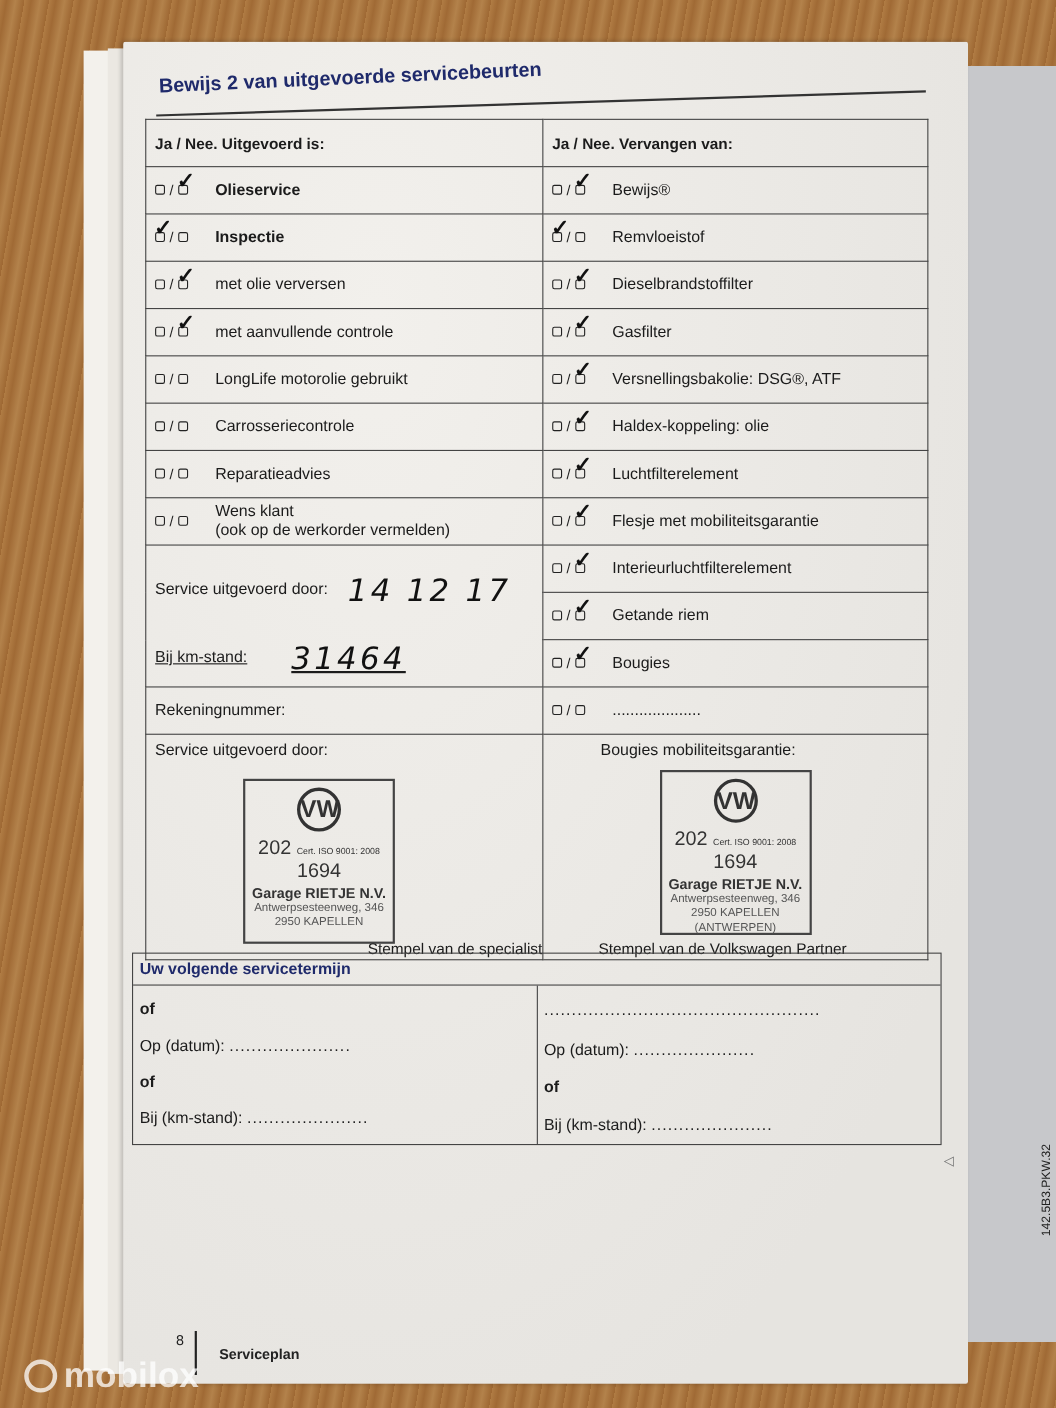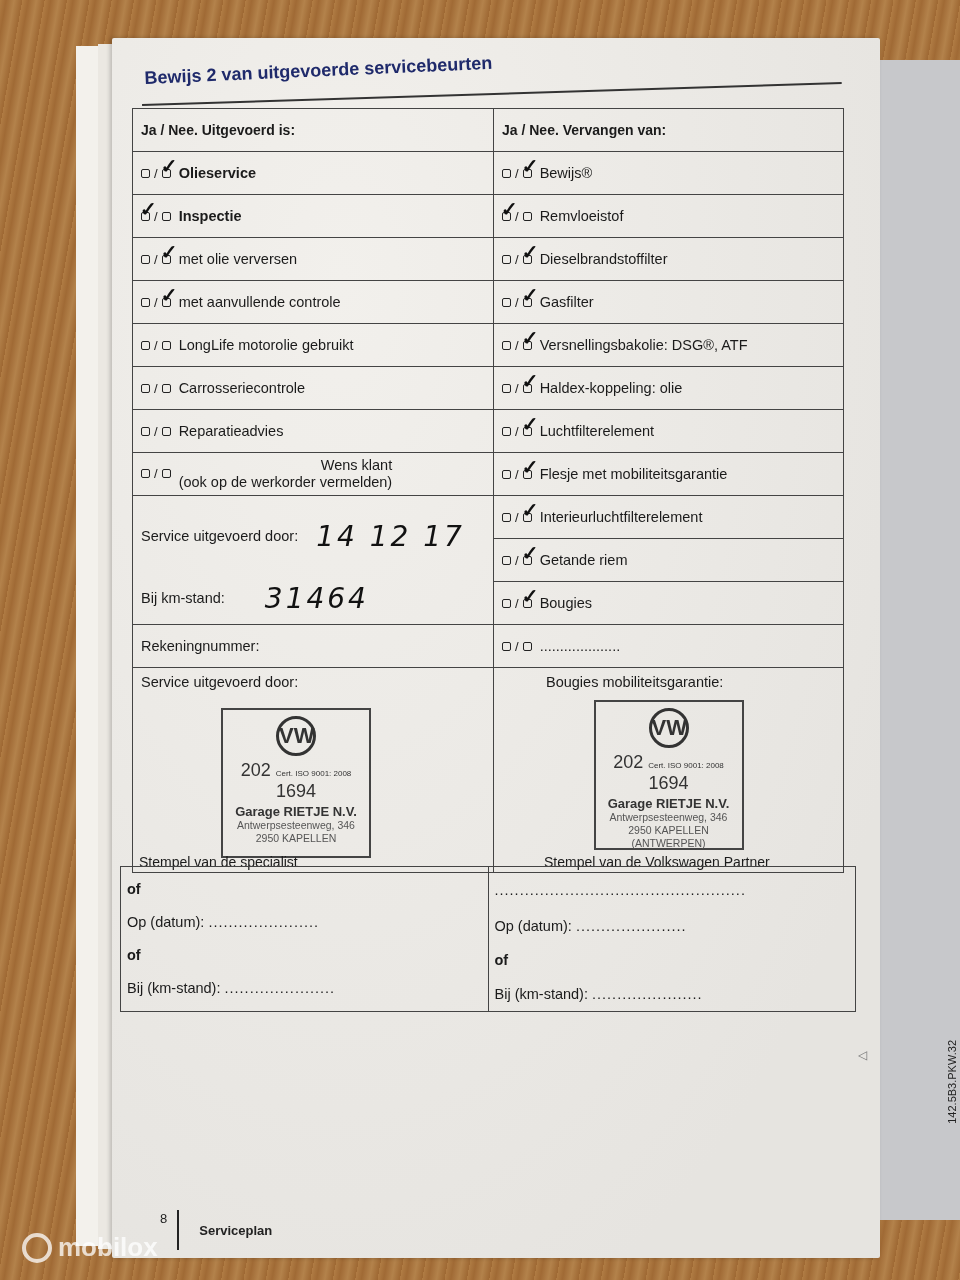--- a/index.html
+++ b/index.html
@@ -48,25 +48,25 @@
   }
   .col-l { width: 361px; }
   .header-cell { font-weight: bold; font-size: 14px; margin-left: 28px; }
   .bold { font-weight: bold; }
   .cb { display: inline-block; width: 9px; height: 9px; border: 1.3px solid #222; border-radius: 2px; vertical-align: middle; position: relative; }
   .cb.checked::after {
     content: "✓"; position: absolute; left: -2px; top: -14px;
     font-size: 20px; color: #111; font-weight: bold; line-height: 1;
   }
   .slash { margin: 0 4px; font-size: 13px; }
-  .lbl { margin-left: 8px; text-align: right; }
+  .lbl { margin-left: 25px; }
   .pair { display: inline-flex; align-items: center; }
   .hand { font-family: "DejaVu Sans", sans-serif; font-size: 28px; font-style: italic; letter-spacing: 3px; margin-left: 18px; color: #111; }
   .stamp {
-    position: relative; width: 150px; height: 150px; margin: 6px auto 0; border: 2px solid #444;
+    position: relative; width: 138px; height: 150px; margin: 6px auto 0; border: 2px solid #444;
     text-align: center; font-size: 11px; color: #333; padding-top: 6px;
   }
   .vw-logo {
     width: 40px; height: 40px; border: 3px solid #333; border-radius: 50%;
     margin: 0 auto; font-weight: bold; font-size: 22px; line-height: 34px; color: #333;
   }
   .stamp .nums { font-size: 18px; margin-top: 4px; }
   .stamp .nums small { font-size: 8px; }
   .stamp .garage { font-weight: bold; font-size: 13px; margin-top: 2px; }
   .stamp .addr { font-size: 10.5px; color: #555; line-height: 13px; }
@@ -79,21 +79,21 @@
   .next .head { font-weight: bold; color: #1f2a6b; padding: 6px 6px; border-bottom: 1.5px solid #444; font-size: 14.5px; }
   .next .body { display: flex; }
   .next .col { padding: 6px 6px; flex: 1; line-height: 33px; }
   .next .col + .col { border-left: 1.5px solid #444; line-height: 22px; padding-top: 6px; }
   .dots { letter-spacing: 1px; }
   .footer { position: absolute; left: 48px; top: 1172px; font-size: 13px; color: #222; display: flex; align-items: center; }
   .footer .num { padding-right: 10px; border-right: 2px solid #222; height: 40px; line-height: 18px; }
   .footer .name { padding-left: 20px; font-weight: bold; }
   .watermark {
     position: absolute; left: 22px; top: 1232px; color: rgba(255,255,255,0.75);
-    font-size: 26px; font-weight: bold; display: flex; align-items: center;
+    font-size: 32px; font-weight: bold; display: flex; align-items: center;
   }
   .watermark .ring { width: 30px; height: 30px; border: 4px solid rgba(255,255,255,0.75); border-radius: 50%; margin-right: 6px; }
   .tri { position: absolute; left: 746px; top: 1010px; font-size: 12px; color: #777; }
 </style>
 </head>
 <body>
 
 <div class="under-page under1"></div>
 <div class="under-page under2"></div>
 <div class="right-page">
@@ -205,21 +205,21 @@
               <span class="slash">/</span>
               <span class="cb checked"></span>
             </span><span class="lbl">Flesje met mobiliteitsgarantie</span></td>
     </tr>
     <tr>
       <td rowspan="3" style="vertical-align:top;padding-top:20px;">
         <div style="display:flex;align-items:center;height:40px;">
           <span>Service uitgevoerd door:</span>
           <span class="hand">14 12 17</span>
         </div>
-        <div style="display:flex;align-items:center;height:40px;margin-top:22px;">
+        <div style="display:flex;align-items:center;height:40px;margin-top:22px;text-decoration:underline;">
           <span>Bij km-stand:</span>
           <span class="hand" style="margin-left:40px;">31464</span>
         </div>
       </td>
       <td><span class="pair">
               <span class="cb"></span>
               <span class="slash">/</span>
               <span class="cb checked"></span>
             </span><span class="lbl">Interieurluchtfilterelement</span></td>
     </tr>
@@ -248,39 +248,40 @@
     <tr>
       <td class="stamp-cell">
         <div>Service uitgevoerd door:</div>
         <div class="stamp" style="margin-top:18px;margin-left:80px;">
           <div class="vw-logo">VW</div>
           <div class="nums"><span>202</span> <small>Cert. ISO 9001: 2008</small> <span>1694</span></div>
           <div class="garage">Garage RIETJE N.V.</div>
           <div class="addr">Antwerpsesteenweg, 346</div>
           <div class="addr">2950 KAPELLEN</div>
         </div>
-        <div class="stamp-caption" style="padding-left:6px;">Stempel van de specialist</div>
+        <div class="stamp-caption" style="padding-left:6px;text-align:right;">Stempel van de specialist</div>
       </td>
       <td class="stamp-cell">
         <div style="padding-left:44px;">Bougies mobiliteitsgarantie:</div>
         <div class="stamp" style="margin-top:10px;">
           <div class="vw-logo">VW</div>
           <div class="nums"><span>202</span> <small>Cert. ISO 9001: 2008</small> <span>1694</span></div>
           <div class="garage">Garage RIETJE N.V.</div>
           <div class="addr">Antwerpsesteenweg, 346</div>
           <div class="addr">2950 KAPELLEN</div>
           <div class="addr">(ANTWERPEN)</div>
         </div>
         <div class="stamp-caption" style="padding-left:50px;">Stempel van de Volkswagen Partner</div>
       </td>
     </tr>
   </tbody>
     </table>
 
   <div class="next">
+    <div class="head">Uw volgende servicetermijn</div>
     <div class="body">
       <div class="col">
         <div class="bold">of</div>
         <div><span>Op (datum):</span> <span class="dots">......................</span></div>
         <div class="bold">of</div>
         <div><span>Bij (km-stand):</span> <span class="dots">......................</span></div>
       </div>
       <div class="col">
         <div class="dots" style="margin-top:6px;">..................................................</div>
         <div style="margin-top:14px;"><span>Op (datum):</span> <span class="dots">......................</span></div>

